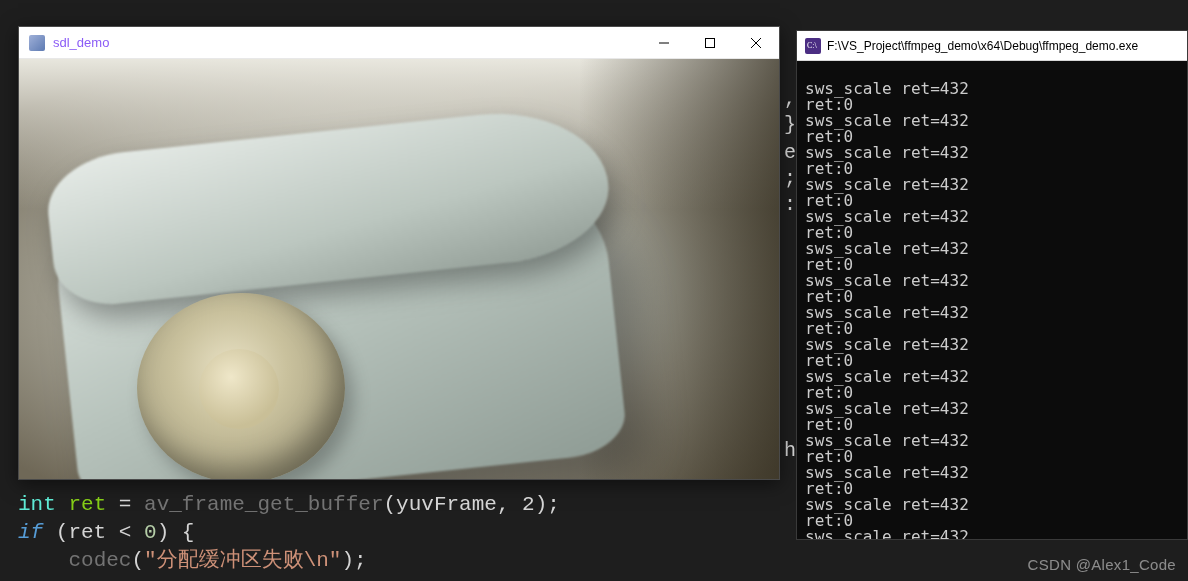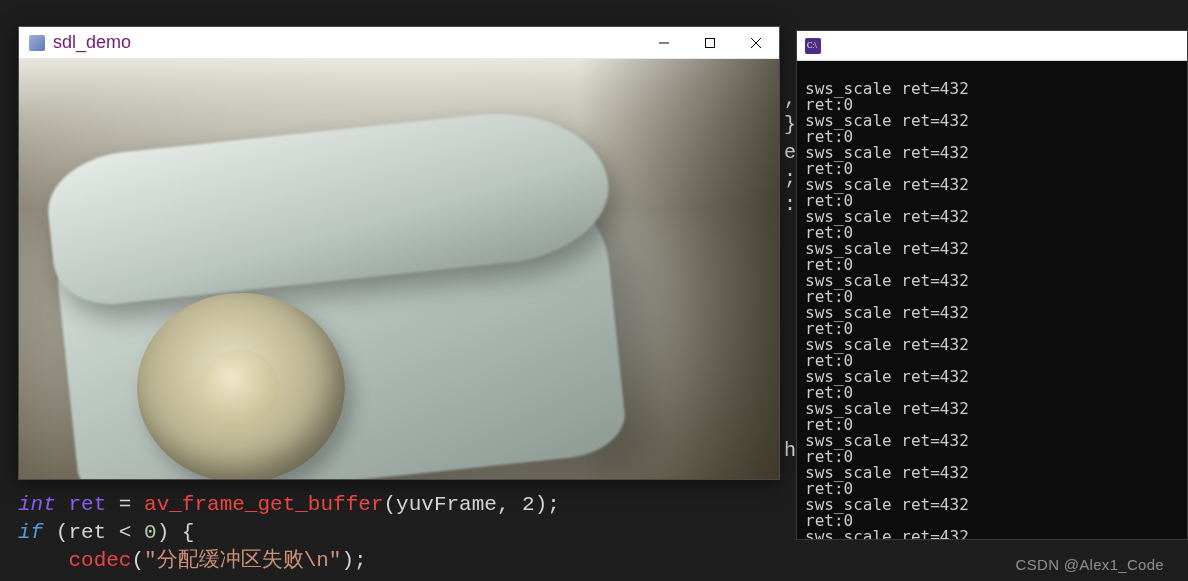--- a/index.html
+++ b/index.html
@@ -16,28 +16,28 @@
   .code-bg {
     position: absolute;
     inset: 0;
     padding: 8px 0 0 18px;
     font-size: 21px;
     line-height: 26px;
     color: #d4d4d4;
     white-space: pre;
   }
   .code-bg .ln { display: block; }
-  .c-fn   { color: #ef4444; }
-  .c-id   { color: #8b5cf6; margin-top: 48px; }
+  .c-fn   { color: #737373; }
+  .c-id   { color: #84cc16; margin-top: 48px; }
   .c-kw   { color: #569cd6; font-style: italic; }
   .c-num  { color: #b5cea8; }
   .c-par  { color: #d4d4d4; }
   .c-op   { color: #d4d4d4; }
   .c-str  { color: #ce9178; }
-  .c-type { color: #8b5cf6; font-style: italic; }
+  .c-type { color: #5eead4; }
 
   .code-bottom {
     position: absolute;
     left: 0; right: 0; bottom: 0;
     padding: 0 0 6px 18px;
     font-size: 21px;
     line-height: 28px;
     white-space: pre;
     color: #d4d4d4;
   }
@@ -72,22 +72,22 @@
   }
   .sdl-icon {
     width: 16px; height: 16px;
     margin: 0 8px 0 10px;
     background: linear-gradient(135deg,#9fb0d8,#5d7ab2);
     border-radius: 2px;
   }
   .sdl-title {
     flex: 1;
     font-family: "Segoe UI", sans-serif;
-    font-size: 18px;
-    color: #701a75;
+    font-size: 13px;
+    color: #8b5cf6;
   }
   .sdl-btn {
     width: 46px; height: 32px;
     display: flex; align-items: center; justify-content: center;
     font-family: "Segoe UI", sans-serif;
     font-size: 12px;
     color: #000;
   }
   .sdl-btn svg { width: 10px; height: 10px; }
   .sdl-body {
@@ -180,21 +180,21 @@
     font-family: "NSimSun","SimSun",Consolas,monospace;
     font-size: 16px;
     line-height: 16px;
     color: #cccccc;
     white-space: pre;
     overflow: hidden;
   }
 
   .watermark{
     position:absolute;
-    right:24px; bottom:8px;
+    right:12px; bottom:8px;
     font-family:"Segoe UI",sans-serif;
     font-size:15px;
     color:rgba(230,230,230,.55);
     letter-spacing:.3px;
   }
 </style>
 </head>
 <body>
 
 <div class="code-bg">
@@ -238,20 +238,21 @@
 </div>
 
 <div class="code-bottom"><span class="ln"><span class="c-type">int </span><span class="c-id">ret</span><span class="c-op"> = </span><span class="c-fn">av_frame_get_buffer</span><span class="c-par">(yuvFrame, 2);</span></span>
 <span class="ln"><span class="c-kw">if </span><span class="c-par">(ret &lt; </span><span class="c-num">0</span><span class="c-par">) {</span></span>
 <span class="ln">    <span class="c-fn">codec</span><span class="c-par">(</span><span class="c-str">"分配缓冲区失败\n"</span><span class="c-par">);</span></span>
 </div>
 
 <div class="con-window">
   <div class="con-titlebar">
     <div class="con-icon"></div>
+    <div class="con-title">F:\VS_Project\ffmpeg_demo\x64\Debug\ffmpeg_demo.exe</div>
   </div>
   <div class="con-body" id="con-body">sws_scale ret=432
 ret:0
 sws_scale ret=432
 ret:0
 sws_scale ret=432
 ret:0
 sws_scale ret=432
 ret:0
 sws_scale ret=432

